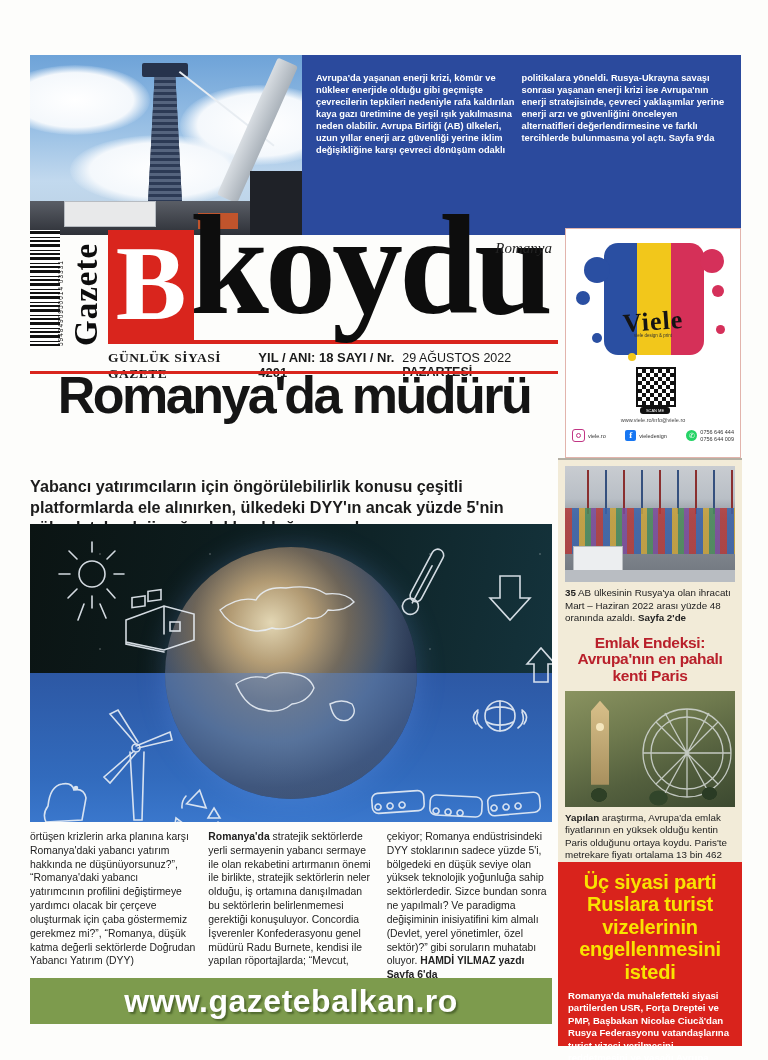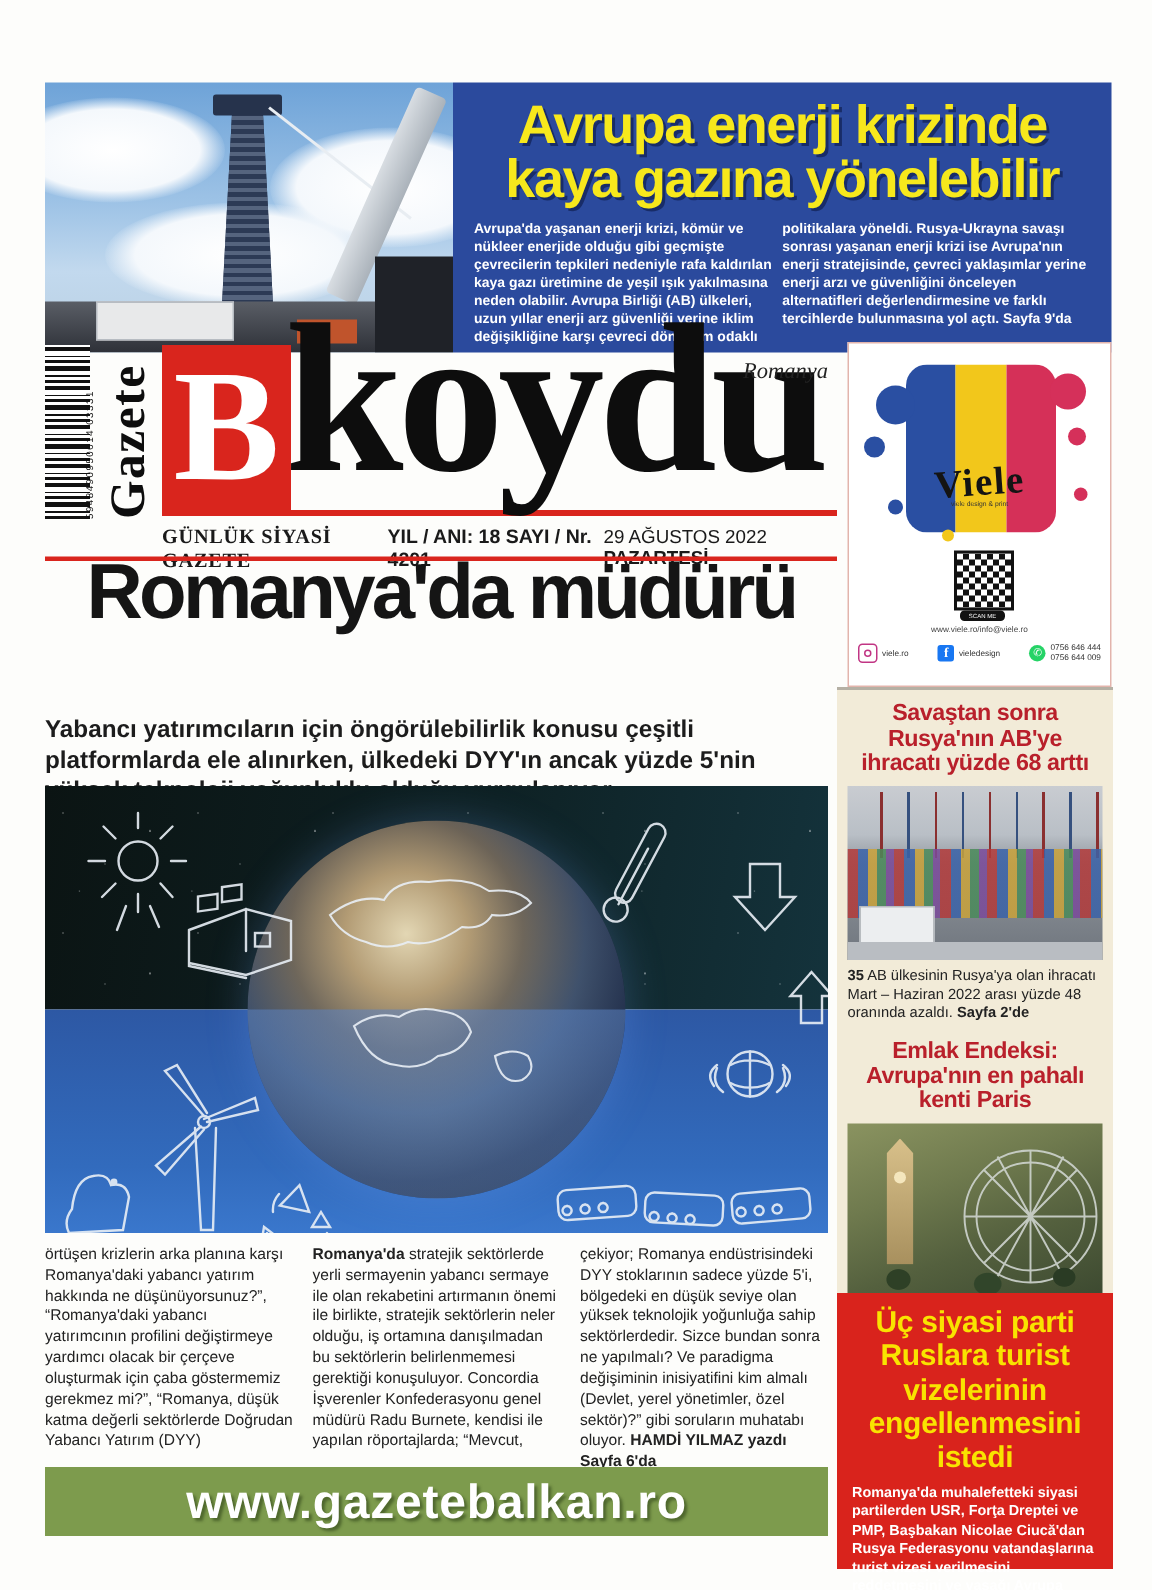--- a/index.html
+++ b/index.html
@@ -140,24 +140,20 @@
     <div class="rig-tower"></div>
     <div class="rig-top"></div>
     <div class="crane-cable"></div>
     <div class="crane-boom"></div>
     <div class="rig-base"></div>
     <div class="rig-container"></div>
     <div class="rig-orange"></div>
     <div class="rig-dark"></div>
   </div>
   <div class="energy-box">
-    <div class="energy-head">
-      <div>Avrupa enerji krizinde</div>
-      <div>kaya gazına yönelebilir</div>
-    </div>
     <div class="energy-cols">
       <div class="energy-col">Avrupa'da yaşanan enerji krizi, kömür ve nükleer enerjide olduğu gibi geçmişte çevrecilerin tepkileri nedeniyle rafa kaldırılan kaya gazı üretimine de yeşil ışık yakılmasına neden olabilir. Avrupa Birliği (AB) ülkeleri, uzun yıllar enerji arz güvenliği yerine iklim değişikliğine karşı çevreci dönüşüm odaklı</div>
       <div class="energy-col">politikalara yöneldi. Rusya-Ukrayna savaşı sonrası yaşanan enerji krizi ise Avrupa'nın enerji stratejisinde, çevreci yaklaşımlar yerine enerji arzı ve güvenliğini önceleyen alternatifleri değerlendirmesine ve farklı tercihlerde bulunmasına yol açtı. Sayfa 9'da</div>
     </div>
   </div>
 </div>
 
 <div class="abs masthead">
   <div class="barcode"></div>
   <div class="barcode-num">5948490950014  03331</div>
@@ -293,21 +289,20 @@
   <div class="bcol"><b>Romanya'da</b><span> stratejik sektörlerde yerli sermayenin yabancı sermaye ile olan rekabetini artırmanın önemi ile birlikte, stratejik sektörlerin neler olduğu, iş ortamına danışılmadan bu sektörlerin belirlenmemesi gerektiği konuşuluyor. Concordia İşverenler Konfederasyonu genel müdürü Radu Burnete, kendisi ile yapılan röportajlarda; “Mevcut,</span></div>
   <div class="bcol"><span>çekiyor; Romanya endüstrisindeki DYY stoklarının sadece yüzde 5'i, bölgedeki en düşük seviye olan yüksek teknolojik yoğunluğa sahip sektörlerdedir. Sizce bundan sonra ne yapılmalı? Ve paradigma değişiminin inisiyatifini kim almalı (Devlet, yerel yönetimler, özel sektör)?” gibi soruların muhatabı oluyor. </span><b>HAMDİ YILMAZ yazdı Sayfa 6'da</b></div>
 </div>
 
 <div class="abs site-banner">
   <span>www.gazetebalkan.ro</span>
 </div>
 
 <div class="abs sidebar">
   <div>
-    <div class="sb-title">Savaştan sonra Rusya'nın AB'ye ihracatı yüzde 68 arttı</div>
     <div class="sb-photo port">
       <div class="port-cranes"></div>
       <div class="port-stacks"></div>
       <div class="port-bldg"></div>
       <div class="port-ground"></div>
     </div>
     <div class="sb-body"><b>35</b><span> AB ülkesinin Rusya'ya olan ihracatı Mart – Haziran 2022 arası yüzde 48 oranında azaldı. </span><b>Sayfa 2'de</b></div>
   </div>
 
   <div style="margin-top:10px;">

